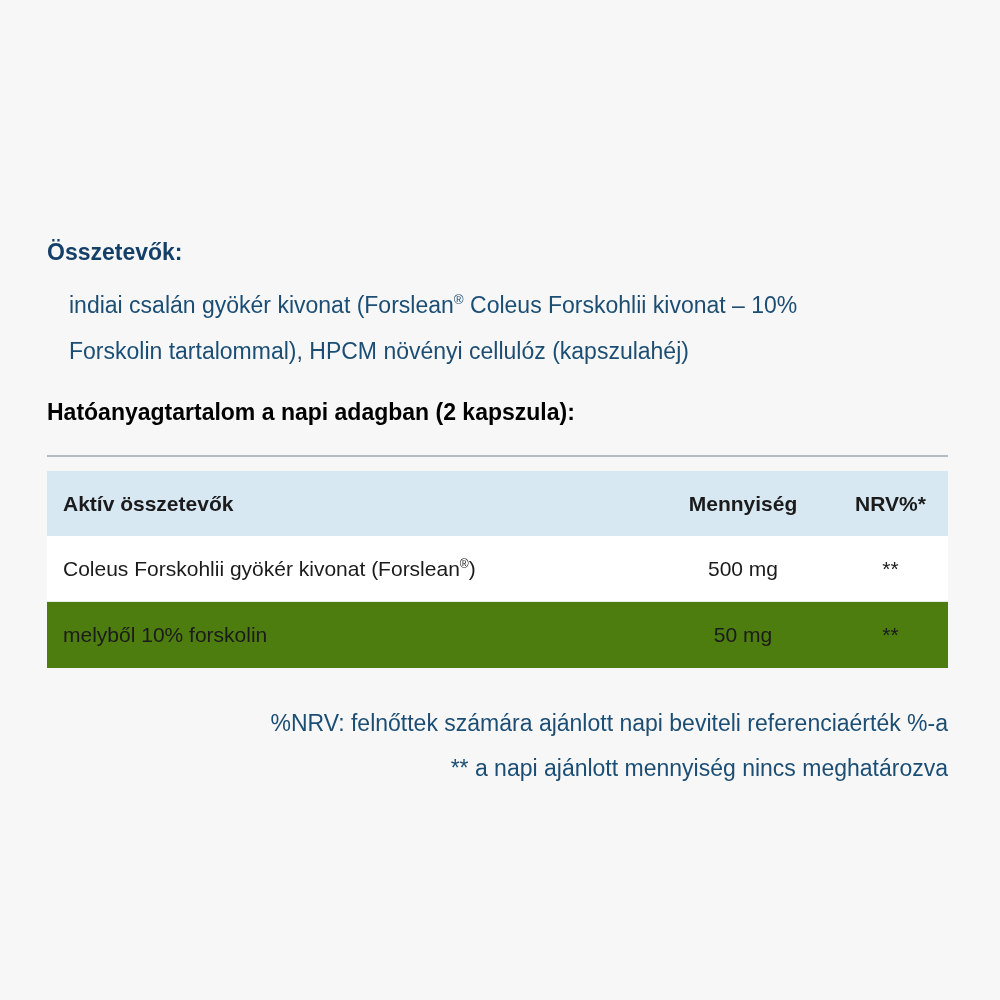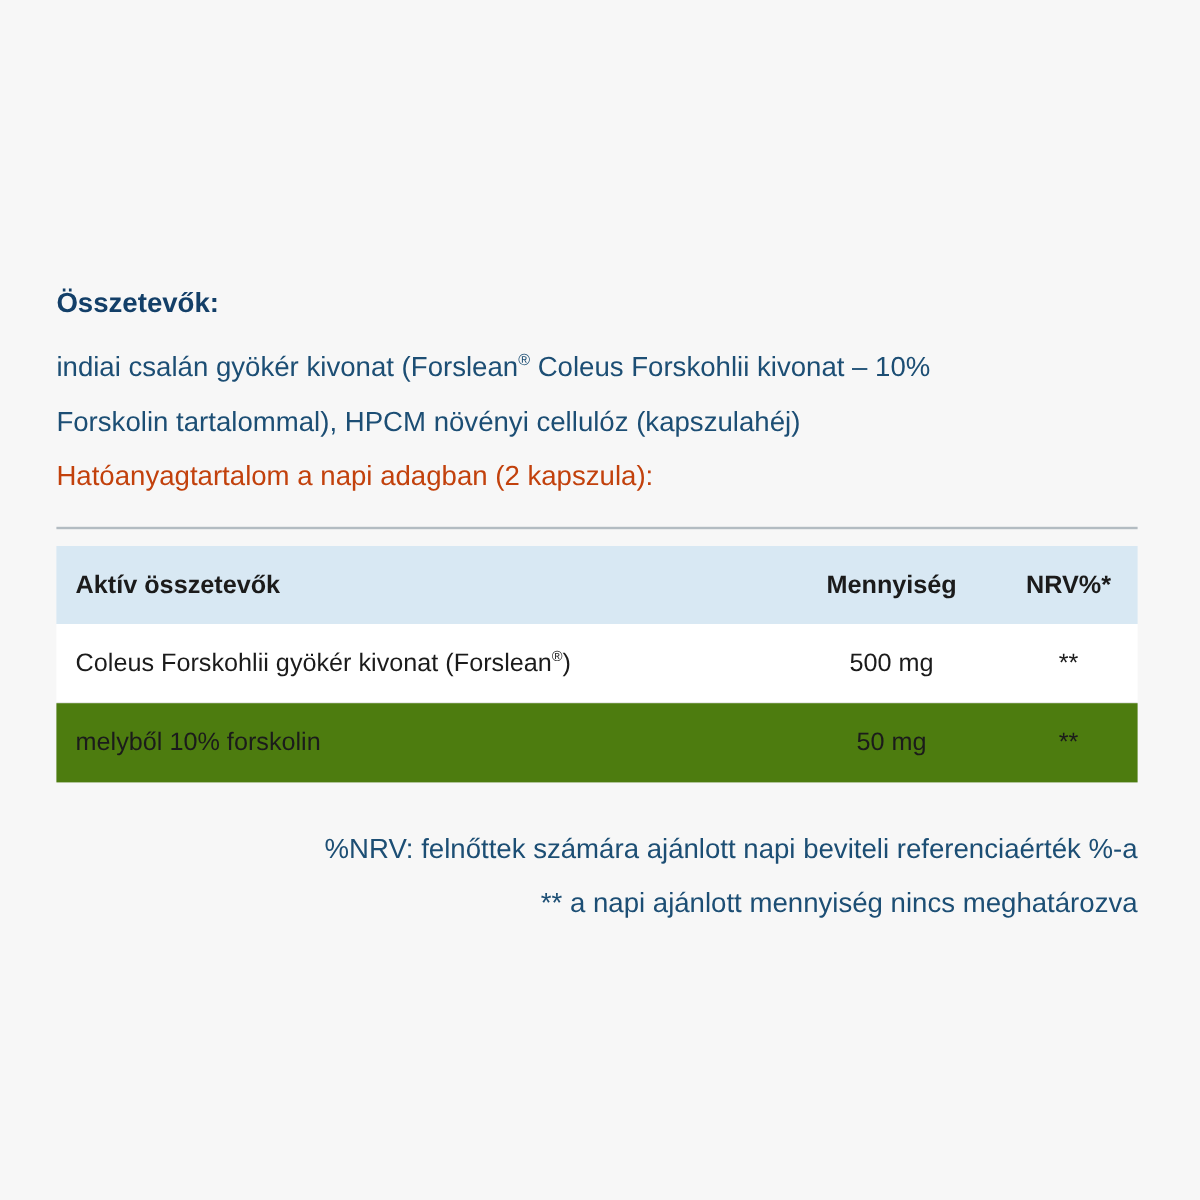--- a/index.html
+++ b/index.html
@@ -22,32 +22,33 @@
     font-weight: 700;
     color: #133f68;
     line-height: 28px;
     margin: 0;
   }
   .ingredients-paragraph {
     margin-top: 16px;
     font-size: 23px;
     color: #1c4e74;
     line-height: 46px;
+    margin-left: 22px;
   }
   .ingredients-paragraph .line { display: block; }
   .reg-mark {
     font-size: 0.58em;
     vertical-align: super;
     line-height: 0;
   }
   .actives-heading {
-    margin-top: 8px;
+    margin-top: 24px;
     font-size: 23px;
-    font-weight: 400;
-    color: #c2410c;
+    font-weight: 700;
+    color: #000000;
     line-height: 28px;
   }
   .actives-table {
     margin-top: 29px;
     width: 901px;
     border-top: 2px solid #b3bcc2;
     font-size: 21px;
     color: #1b1b1b;
   }
   .t-row {

